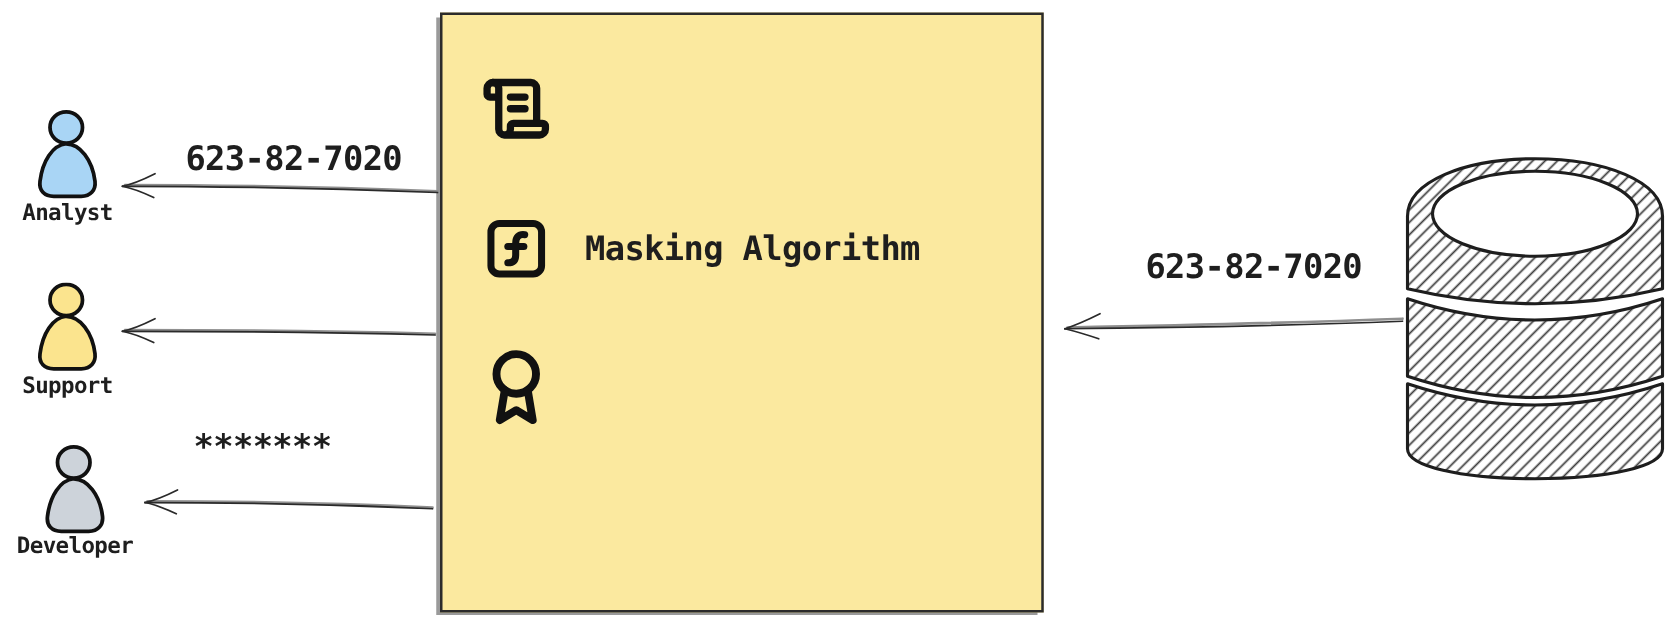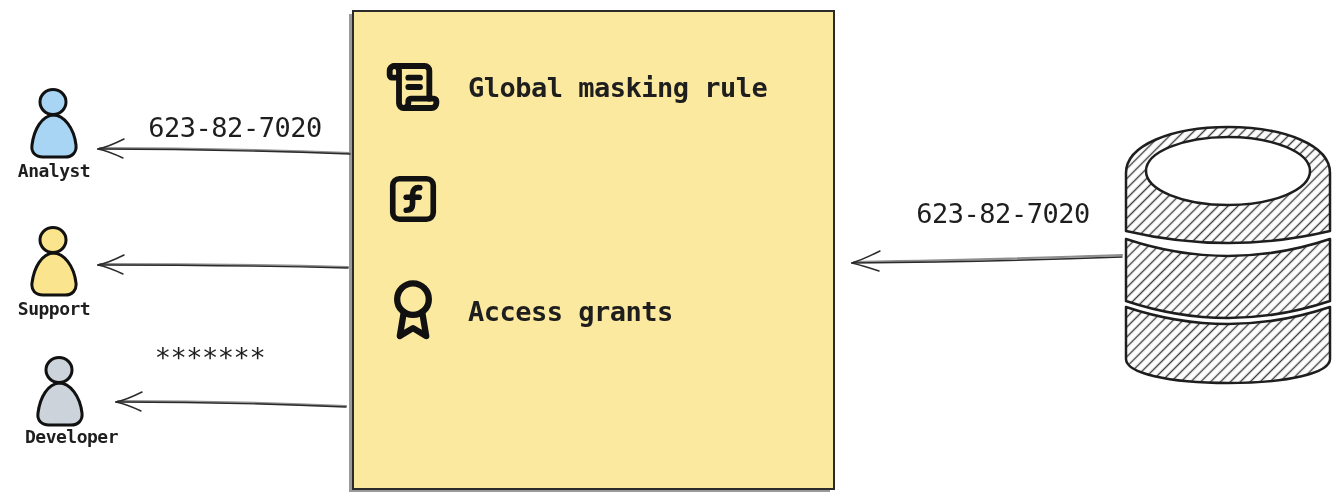--- a/index.html
+++ b/index.html
@@ -17,21 +17,21 @@
   .mask-box-inner{
     position:absolute;inset:0;display:flex;flex-direction:column;
     padding:46px 0 0 30px;gap:54px;
   }
   .rule-row{display:flex;align-items:center;gap:26px;}
   .icon-wrap{width:58px;height:58px;display:flex;align-items:center;justify-content:center;flex:0 0 58px;}
   .rule-label{font-size:27px;font-weight:700;white-space:nowrap;letter-spacing:-0.5px;}
   
   .flow-label{
     position:absolute;width:230px;text-align:center;
-    font-size:27px;font-weight:400;letter-spacing:-0.5px;white-space:nowrap;
+    font-size:27px;font-weight:700;letter-spacing:-0.5px;white-space:nowrap;
   }
   
   .user{position:absolute;}
   .user-label{
     position:absolute;width:116px;text-align:center;
     font-size:18px;font-weight:700;letter-spacing:-0.5px;
   }
   .arrow{position:absolute;}
   .arrow path{fill:none;stroke-linecap:round;}
   .arrow .under{stroke:#8f8f8f;stroke-width:2.2;}
@@ -49,42 +49,41 @@
 
       <div class="rule-row">
         <span class="icon-wrap">
           <svg width="56" height="56" viewBox="0 0 24 24" fill="none" stroke="#111" stroke-width="2.5" stroke-linecap="round" stroke-linejoin="round">
             <path d="M15 12h-5"></path>
               <path d="M15 8h-5"></path>
               <path d="M19 17V5a2 2 0 0 0-2-2H4"></path>
             <path d="M8 21h12a2 2 0 0 0 2-2v-1a1 1 0 0 0-1-1H11a1 1 0 0 0-1 1v1a2 2 0 1 1-4 0V5a2 2 0 1 0-4 0v2a1 1 0 0 0 1 1h3"></path>
           </svg>
         </span>
-        <span class="rule-label">Global masking rule</span>
       </div>
 
 
       <div class="rule-row">
         <span class="icon-wrap">
           <svg width="54" height="54" viewBox="0 0 24 24" fill="none" stroke="#111" stroke-width="2.5" stroke-linecap="round" stroke-linejoin="round">
             <rect width="18" height="18" x="3" y="3" rx="3"></rect>
             <path d="M9 17c2 0 2.8-1 2.8-2.8V10c0-2 1-3.3 3.2-3"></path>
             <path d="M9 11.2h5.7"></path>
           </svg>
         </span>
+        <span class="rule-label">Masking Algorithm</span>
       </div>
 
       <div class="rule-row">
         <span class="icon-wrap">
           <svg width="58" height="66" viewBox="1 1 22 23" fill="none" stroke="#111" stroke-width="2.4" stroke-linecap="round" stroke-linejoin="round">
             <circle cx="12" cy="8" r="6"></circle>
             <path d="M15.477 12.89 17 22l-5-3-5 3 1.523-9.11"></path>
           </svg>
         </span>
-        <span class="rule-label">Access grants</span>
       </div>
 
     </div>
   </div>
 
   <div class="db">
     <svg width="216" height="264" viewBox="0 0 216 264">
       <defs>
         <pattern id="hatch" patternUnits="userSpaceOnUse" width="7" height="7" patternTransform="rotate(45)">
           <line x1="3.5" y1="0" x2="3.5" y2="7" stroke="#3c3c3c" stroke-width="1.4"></line>
@@ -153,15 +152,15 @@
     </svg>
   </div>
   <div class="user-label" style="left:-4px;top:298px;">Support</div>
 
   <div class="user" style="left:28px;top:356px;">
     <svg width="64" height="72" viewBox="0 0 64 72">
       <ellipse cx="31" cy="14" rx="13" ry="12.5" stroke="#111" stroke-width="3" fill="#cdd3da"></ellipse>
       <path d="M31,27 C20,28 12,41 10,57 C9,64.5 13.5,69 21,69 L43,69 C50.5,69 54.8,64 54,57 C52,40 42,27 31,27 Z" stroke="#111" stroke-width="3" fill="#cdd3da"></path>
     </svg>
   </div>
-  <div class="user-label" style="left:2px;top:426px;text-align:right;">Developer</div>
+  <div class="user-label" style="left:2px;top:426px;">Developer</div>
 
 </div>
 
 </body></html>

